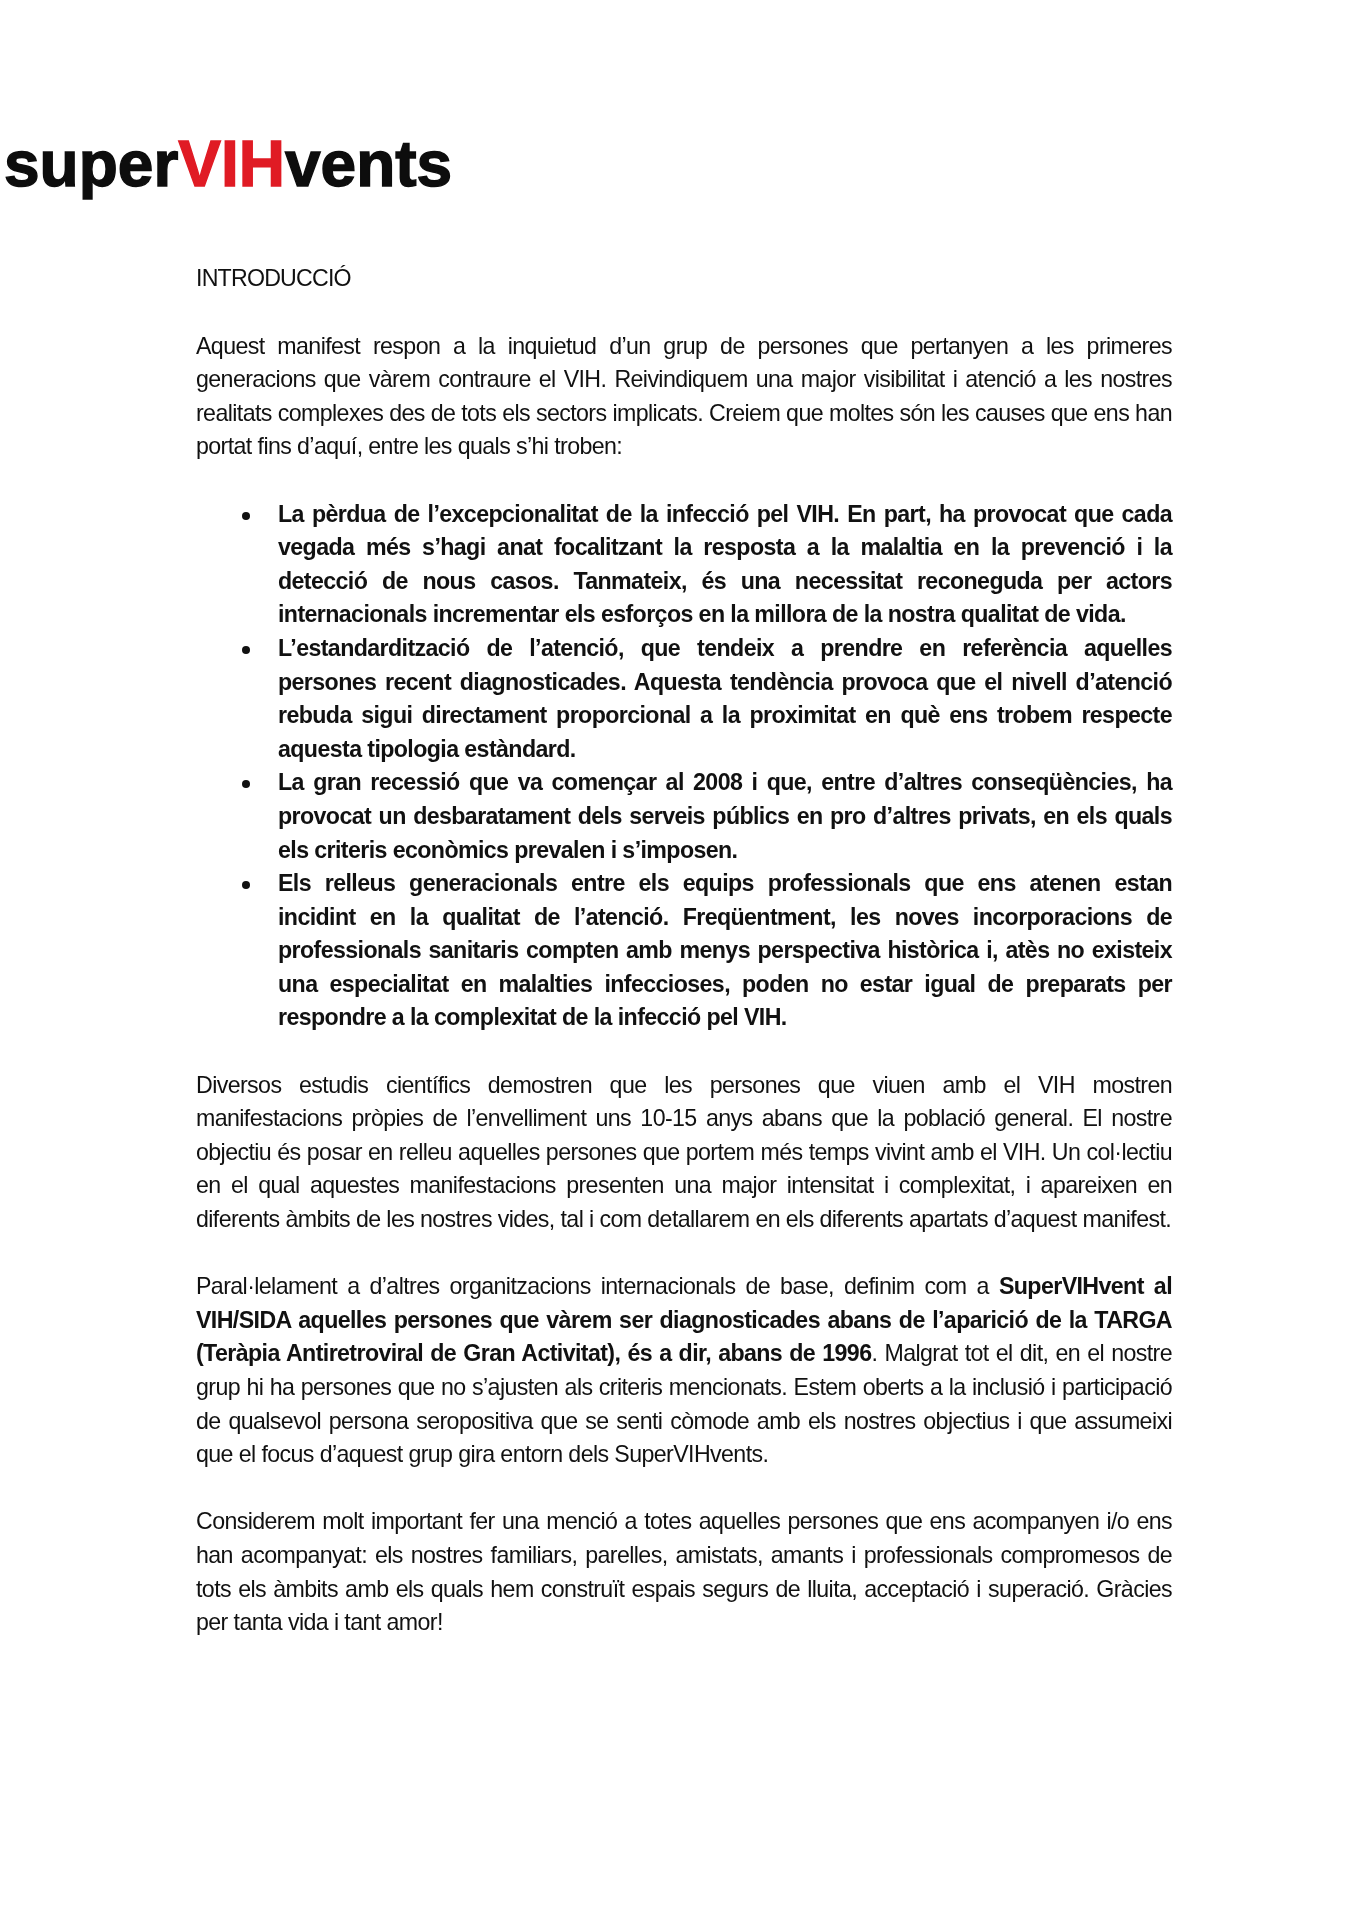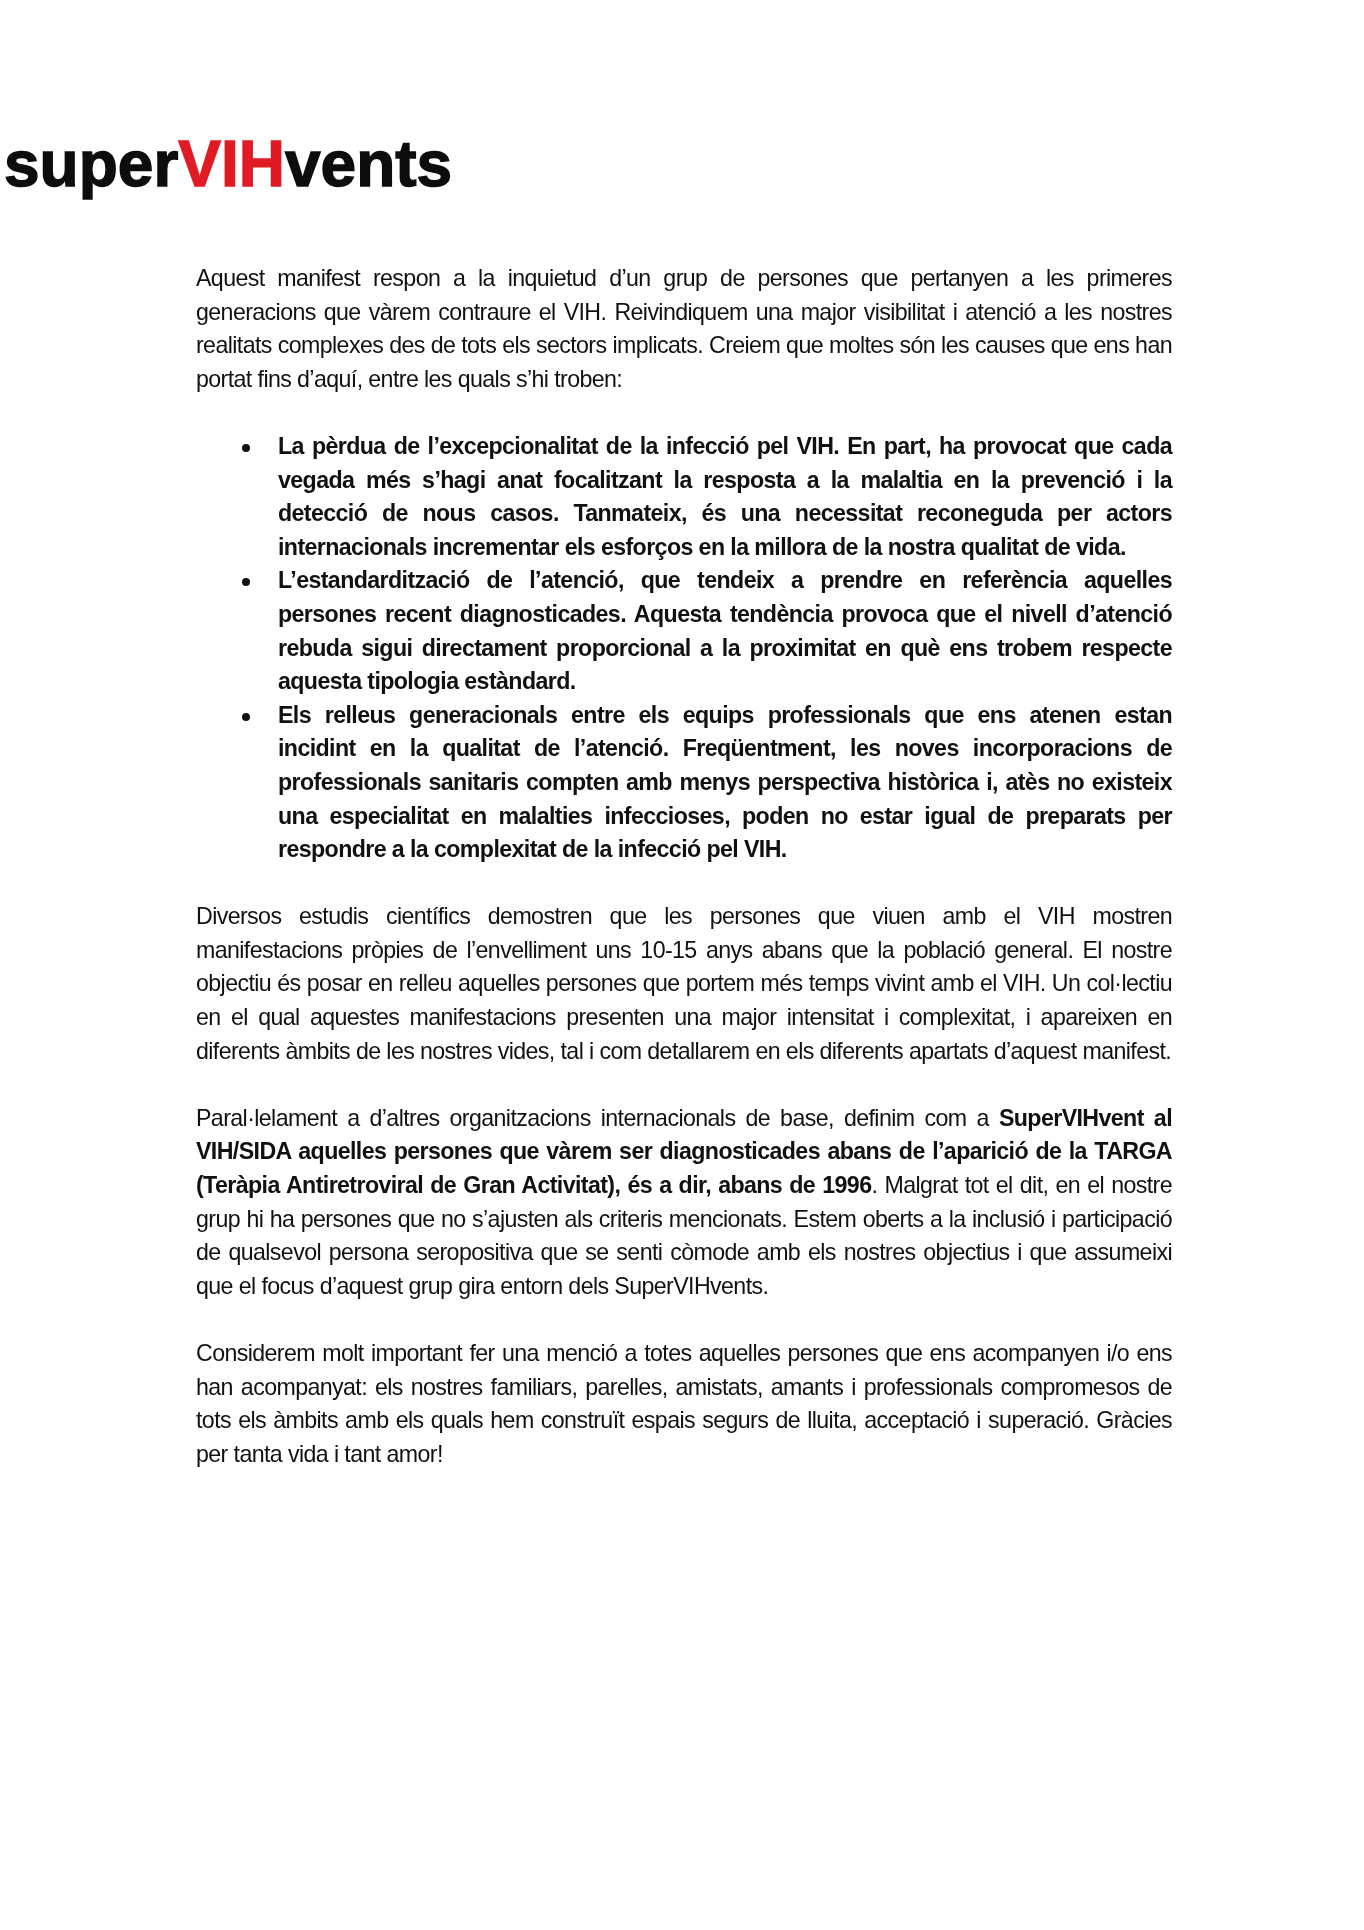--- a/index.html
+++ b/index.html
@@ -73,31 +73,36 @@
     b { font-weight: bold; }
   </style>
 </head>
 <body>
 
 <div class="logo">
   <span class="dark">super</span><span class="red">VIH</span><span class="dark">vents</span>
 </div>
 
 <div class="page">
+  <div class="heading">INTRODUCCIÓ</div>
 
   <p>Aquest manifest respon a la inquietud d’un grup de persones que pertanyen a les primeres generacions que vàrem contraure el VIH. Reivindiquem una major visibilitat i atenció a les nostres realitats complexes des de tots els sectors implicats. Creiem que moltes són les causes que ens han portat fins d’aquí, entre les quals s’hi troben:</p>
 
   <ul class="bullets">
     <li>
       <span class="bullet-dot"></span>
       <span>La pèrdua de l’excepcionalitat de la infecció pel VIH. En part, ha provocat que cada vegada més s’hagi anat focalitzant la resposta a la malaltia en la prevenció i la detecció de nous casos. Tanmateix, és una necessitat reconeguda per actors internacionals incrementar els esforços en la millora de la nostra qualitat de vida.</span>
     </li>
     <li>
       <span class="bullet-dot"></span>
       <span>L’estandardització de l’atenció, que tendeix a prendre en referència aquelles persones recent diagnosticades. Aquesta tendència provoca que el nivell d’atenció rebuda sigui directament proporcional a la proximitat en què ens trobem respecte aquesta tipologia estàndard.</span>
+    </li>
+    <li>
+      <span class="bullet-dot"></span>
+      <span>La gran recessió que va començar al 2008 i que, entre d’altres conseqüències, ha provocat un desbaratament dels serveis públics en pro d’altres privats, en els quals els criteris econòmics prevalen i s’imposen.</span>
     </li>
     <li>
       <span class="bullet-dot"></span>
       <span>Els relleus generacionals entre els equips professionals que ens atenen estan incidint en la qualitat de l’atenció. Freqüentment, les noves incorporacions de professionals sanitaris compten amb menys perspectiva històrica i, atès no existeix una especialitat en malalties infeccioses, poden no estar igual de preparats per respondre a la complexitat de la infecció pel VIH.</span>
     </li>
   </ul>
 
   <p>Diversos estudis científics demostren que les persones que viuen amb el VIH mostren manifestacions pròpies de l’envelliment uns 10-15 anys abans que la població general. El nostre objectiu és posar en relleu aquelles persones que portem més temps vivint amb el VIH. Un col·lectiu en el qual aquestes manifestacions presenten una major intensitat i complexitat, i apareixen en diferents àmbits de les nostres vides, tal i com detallarem en els diferents apartats d’aquest manifest.</p>
 
   <p><span>Paral·lelament a d’altres organitzacions internacionals de base, definim com a </span><b>SuperVIHvent al VIH/SIDA aquelles persones que vàrem ser diagnosticades abans de l’aparició de la TARGA (Teràpia Antiretroviral de Gran Activitat), és a dir, abans de 1996</b><span>. Malgrat tot el dit, en el nostre grup hi ha persones que no s’ajusten als criteris mencionats. Estem oberts a la inclusió i participació de qualsevol persona seropositiva que se senti còmode amb els nostres objectius i que assumeixi que el focus d’aquest grup gira entorn dels SuperVIHvents.</span></p>

